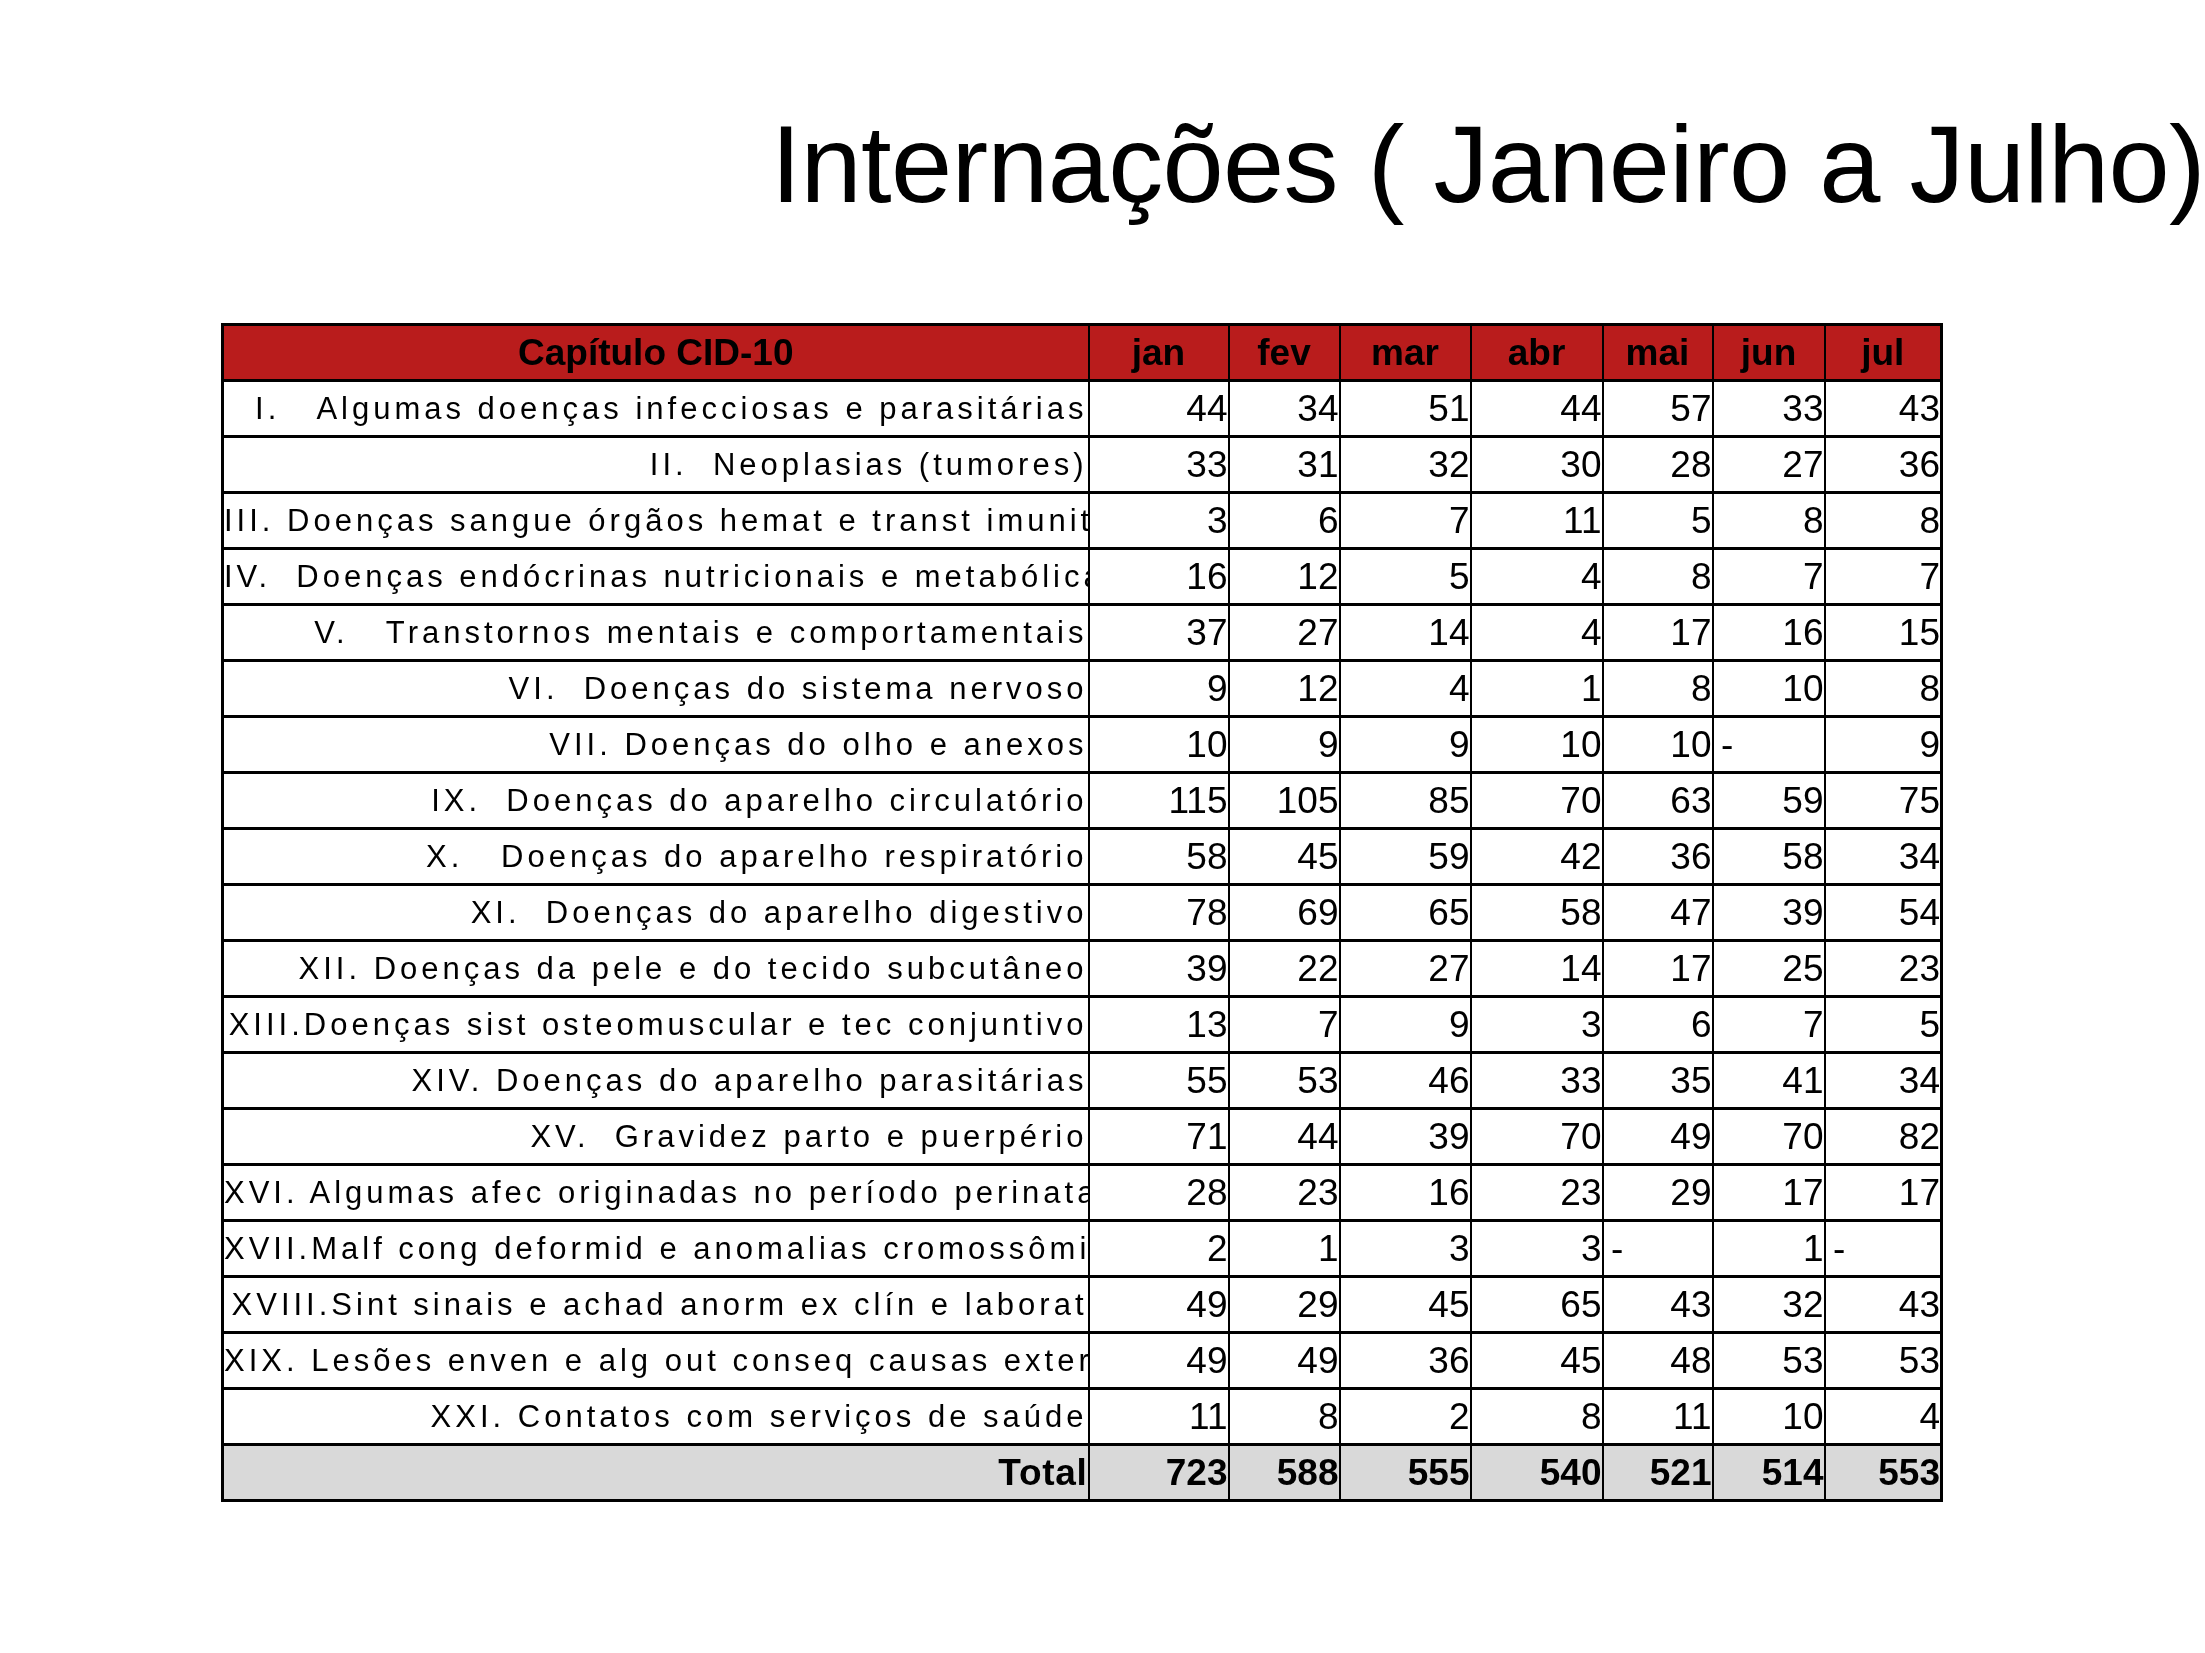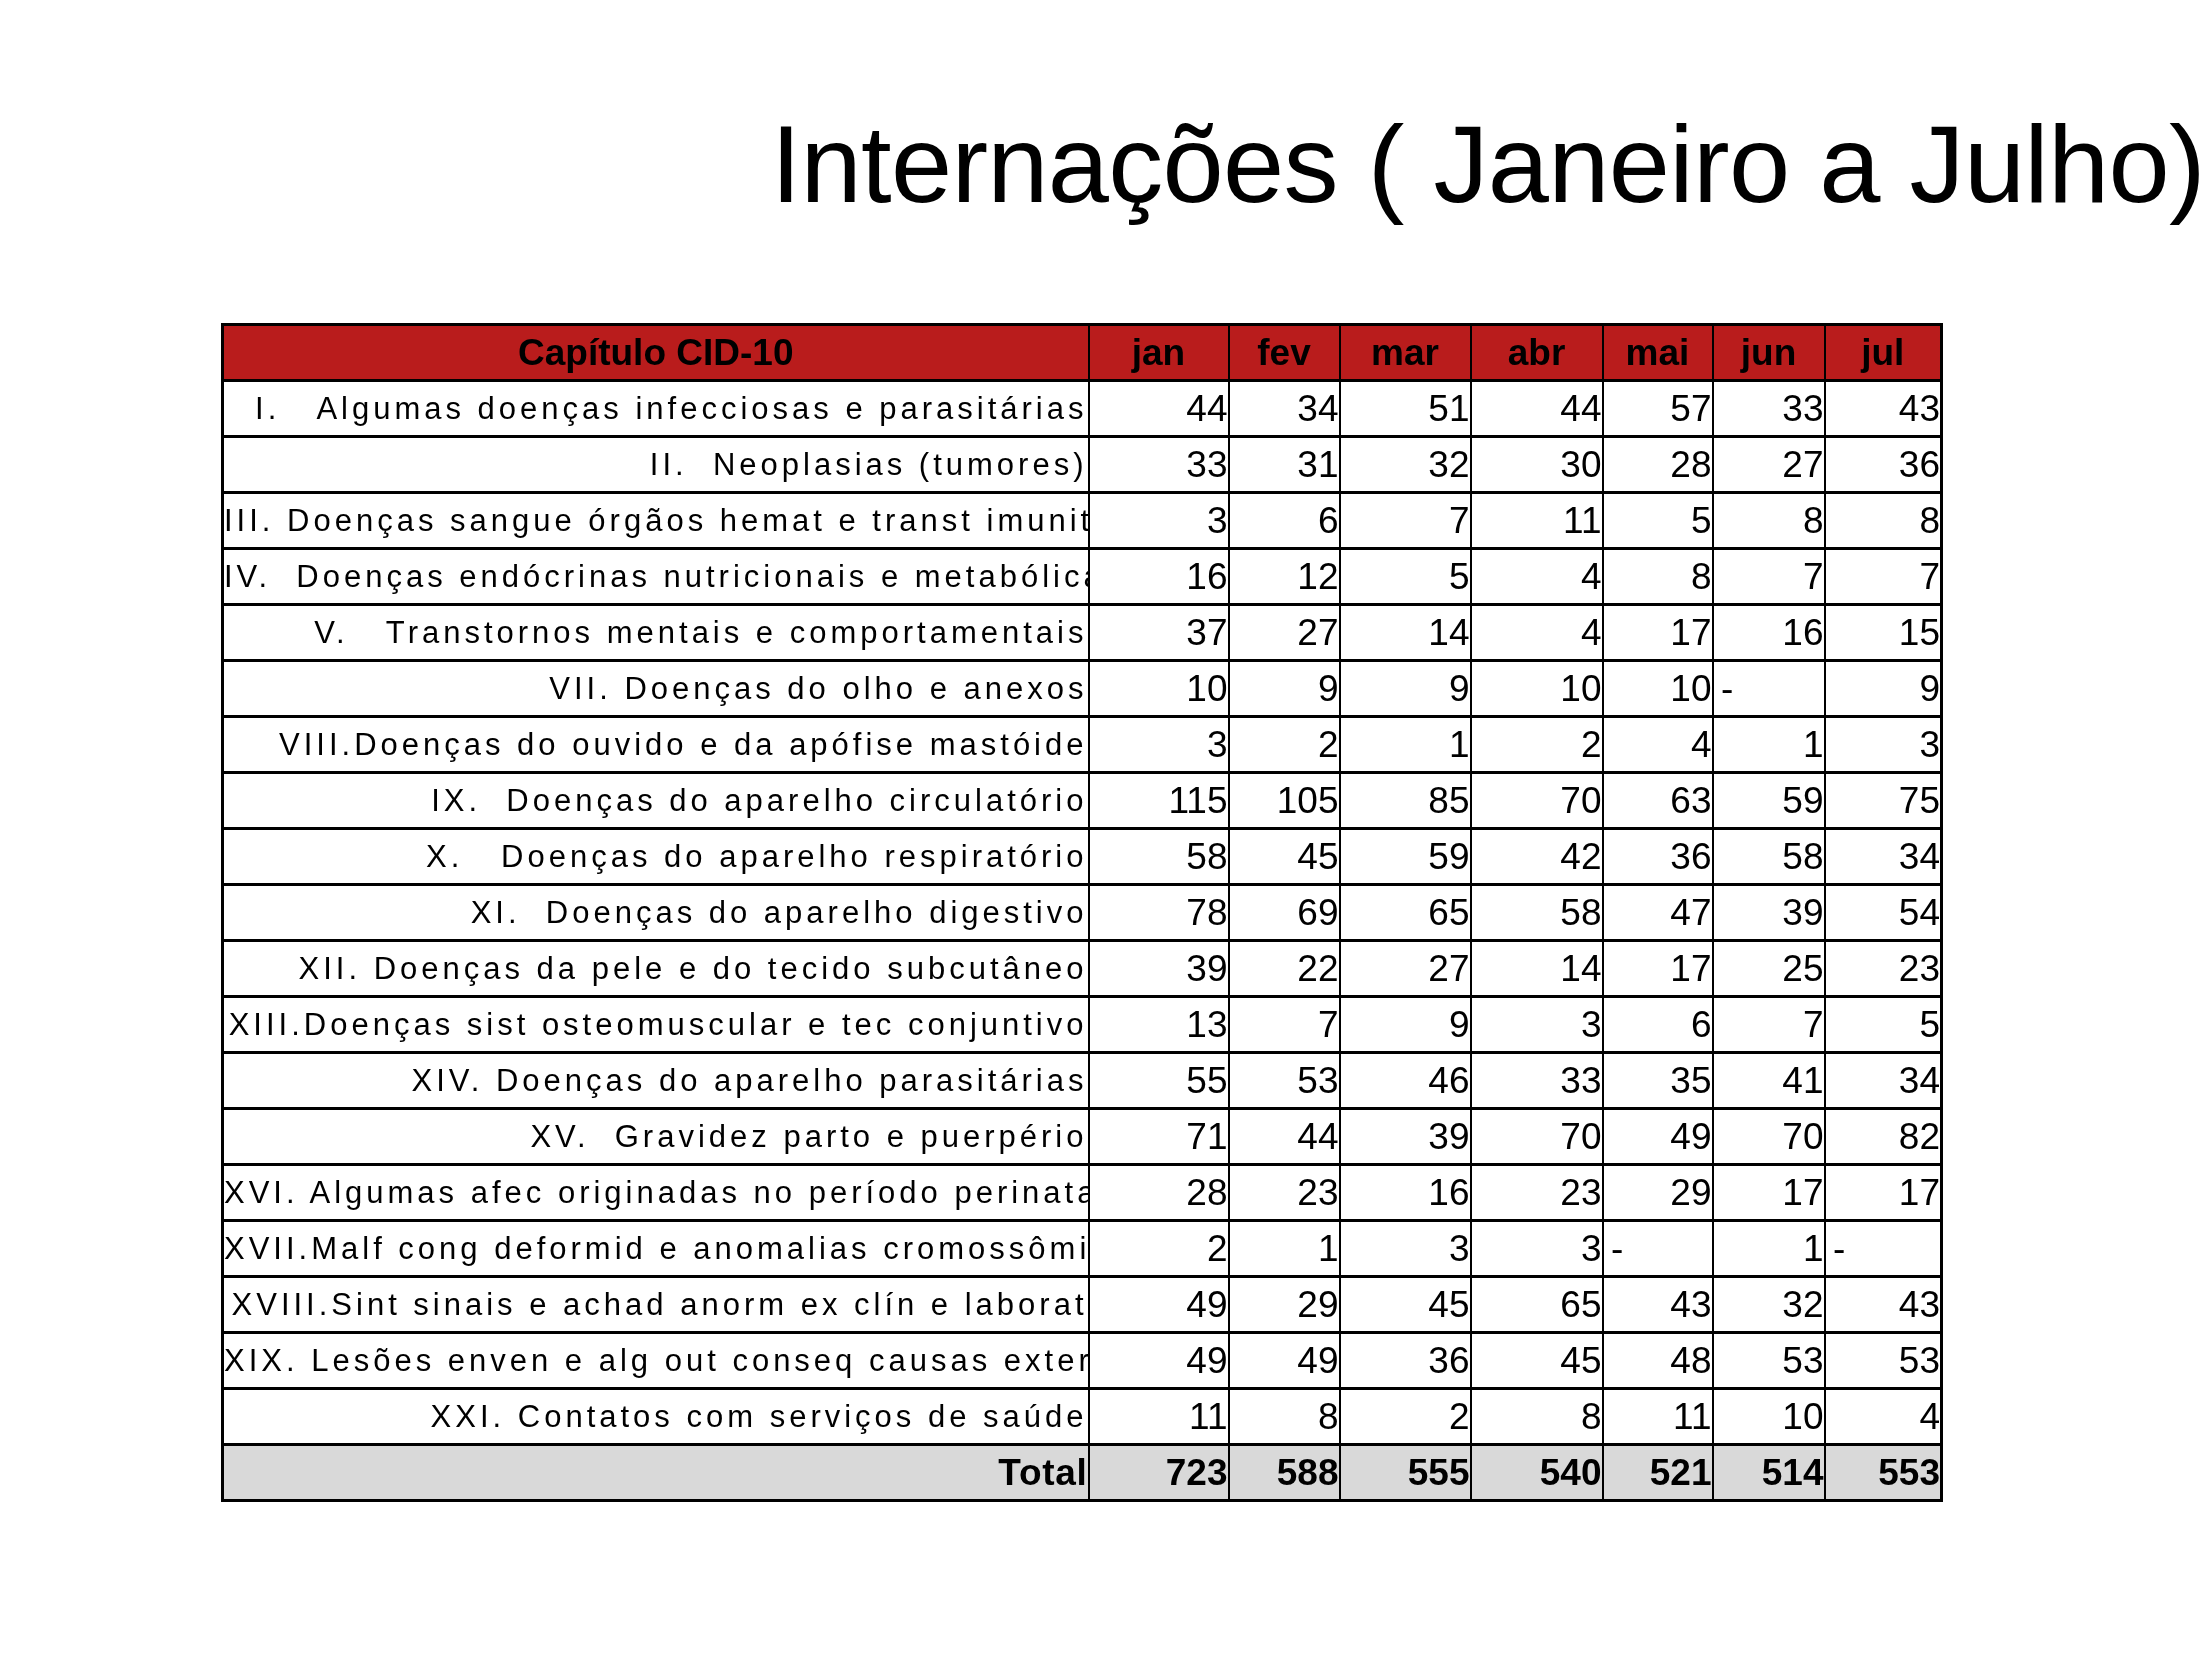--- a/index.html
+++ b/index.html
@@ -153,38 +153,38 @@
         <td class="label">V.   Transtornos mentais e comportamentais</td>
         <td class="num">37</td>
         <td class="num">27</td>
         <td class="num">14</td>
         <td class="num">4</td>
         <td class="num">17</td>
         <td class="num">16</td>
         <td class="num">15</td>
       </tr>
       <tr>
-        <td class="label">VII. Doenças do olho e anexos</td>
-        <td class="num">10</td>
-        <td class="num">9</td>
-        <td class="num">9</td>
-        <td class="num">10</td>
-        <td class="num">10</td>
-        <td class="num dash">-</td>
-        <td class="num">9</td>
-      </tr>
-      <tr>
-        <td class="label">VIII.Doenças do ouvido e da apófise mastóide</td>
-        <td class="num">3</td>
-        <td class="num">2</td>
-        <td class="num">1</td>
-        <td class="num">2</td>
+        <td class="label">VI.  Doenças do sistema nervoso</td>
+        <td class="num">9</td>
+        <td class="num">12</td>
         <td class="num">4</td>
         <td class="num">1</td>
-        <td class="num">3</td>
+        <td class="num">8</td>
+        <td class="num">10</td>
+        <td class="num">8</td>
+      </tr>
+      <tr>
+        <td class="label">VII. Doenças do olho e anexos</td>
+        <td class="num">10</td>
+        <td class="num">9</td>
+        <td class="num">9</td>
+        <td class="num">10</td>
+        <td class="num">10</td>
+        <td class="num dash">-</td>
+        <td class="num">9</td>
       </tr>
       <tr>
         <td class="label">IX.  Doenças do aparelho circulatório</td>
         <td class="num">115</td>
         <td class="num">105</td>
         <td class="num">85</td>
         <td class="num">70</td>
         <td class="num">63</td>
         <td class="num">59</td>
         <td class="num">75</td>

